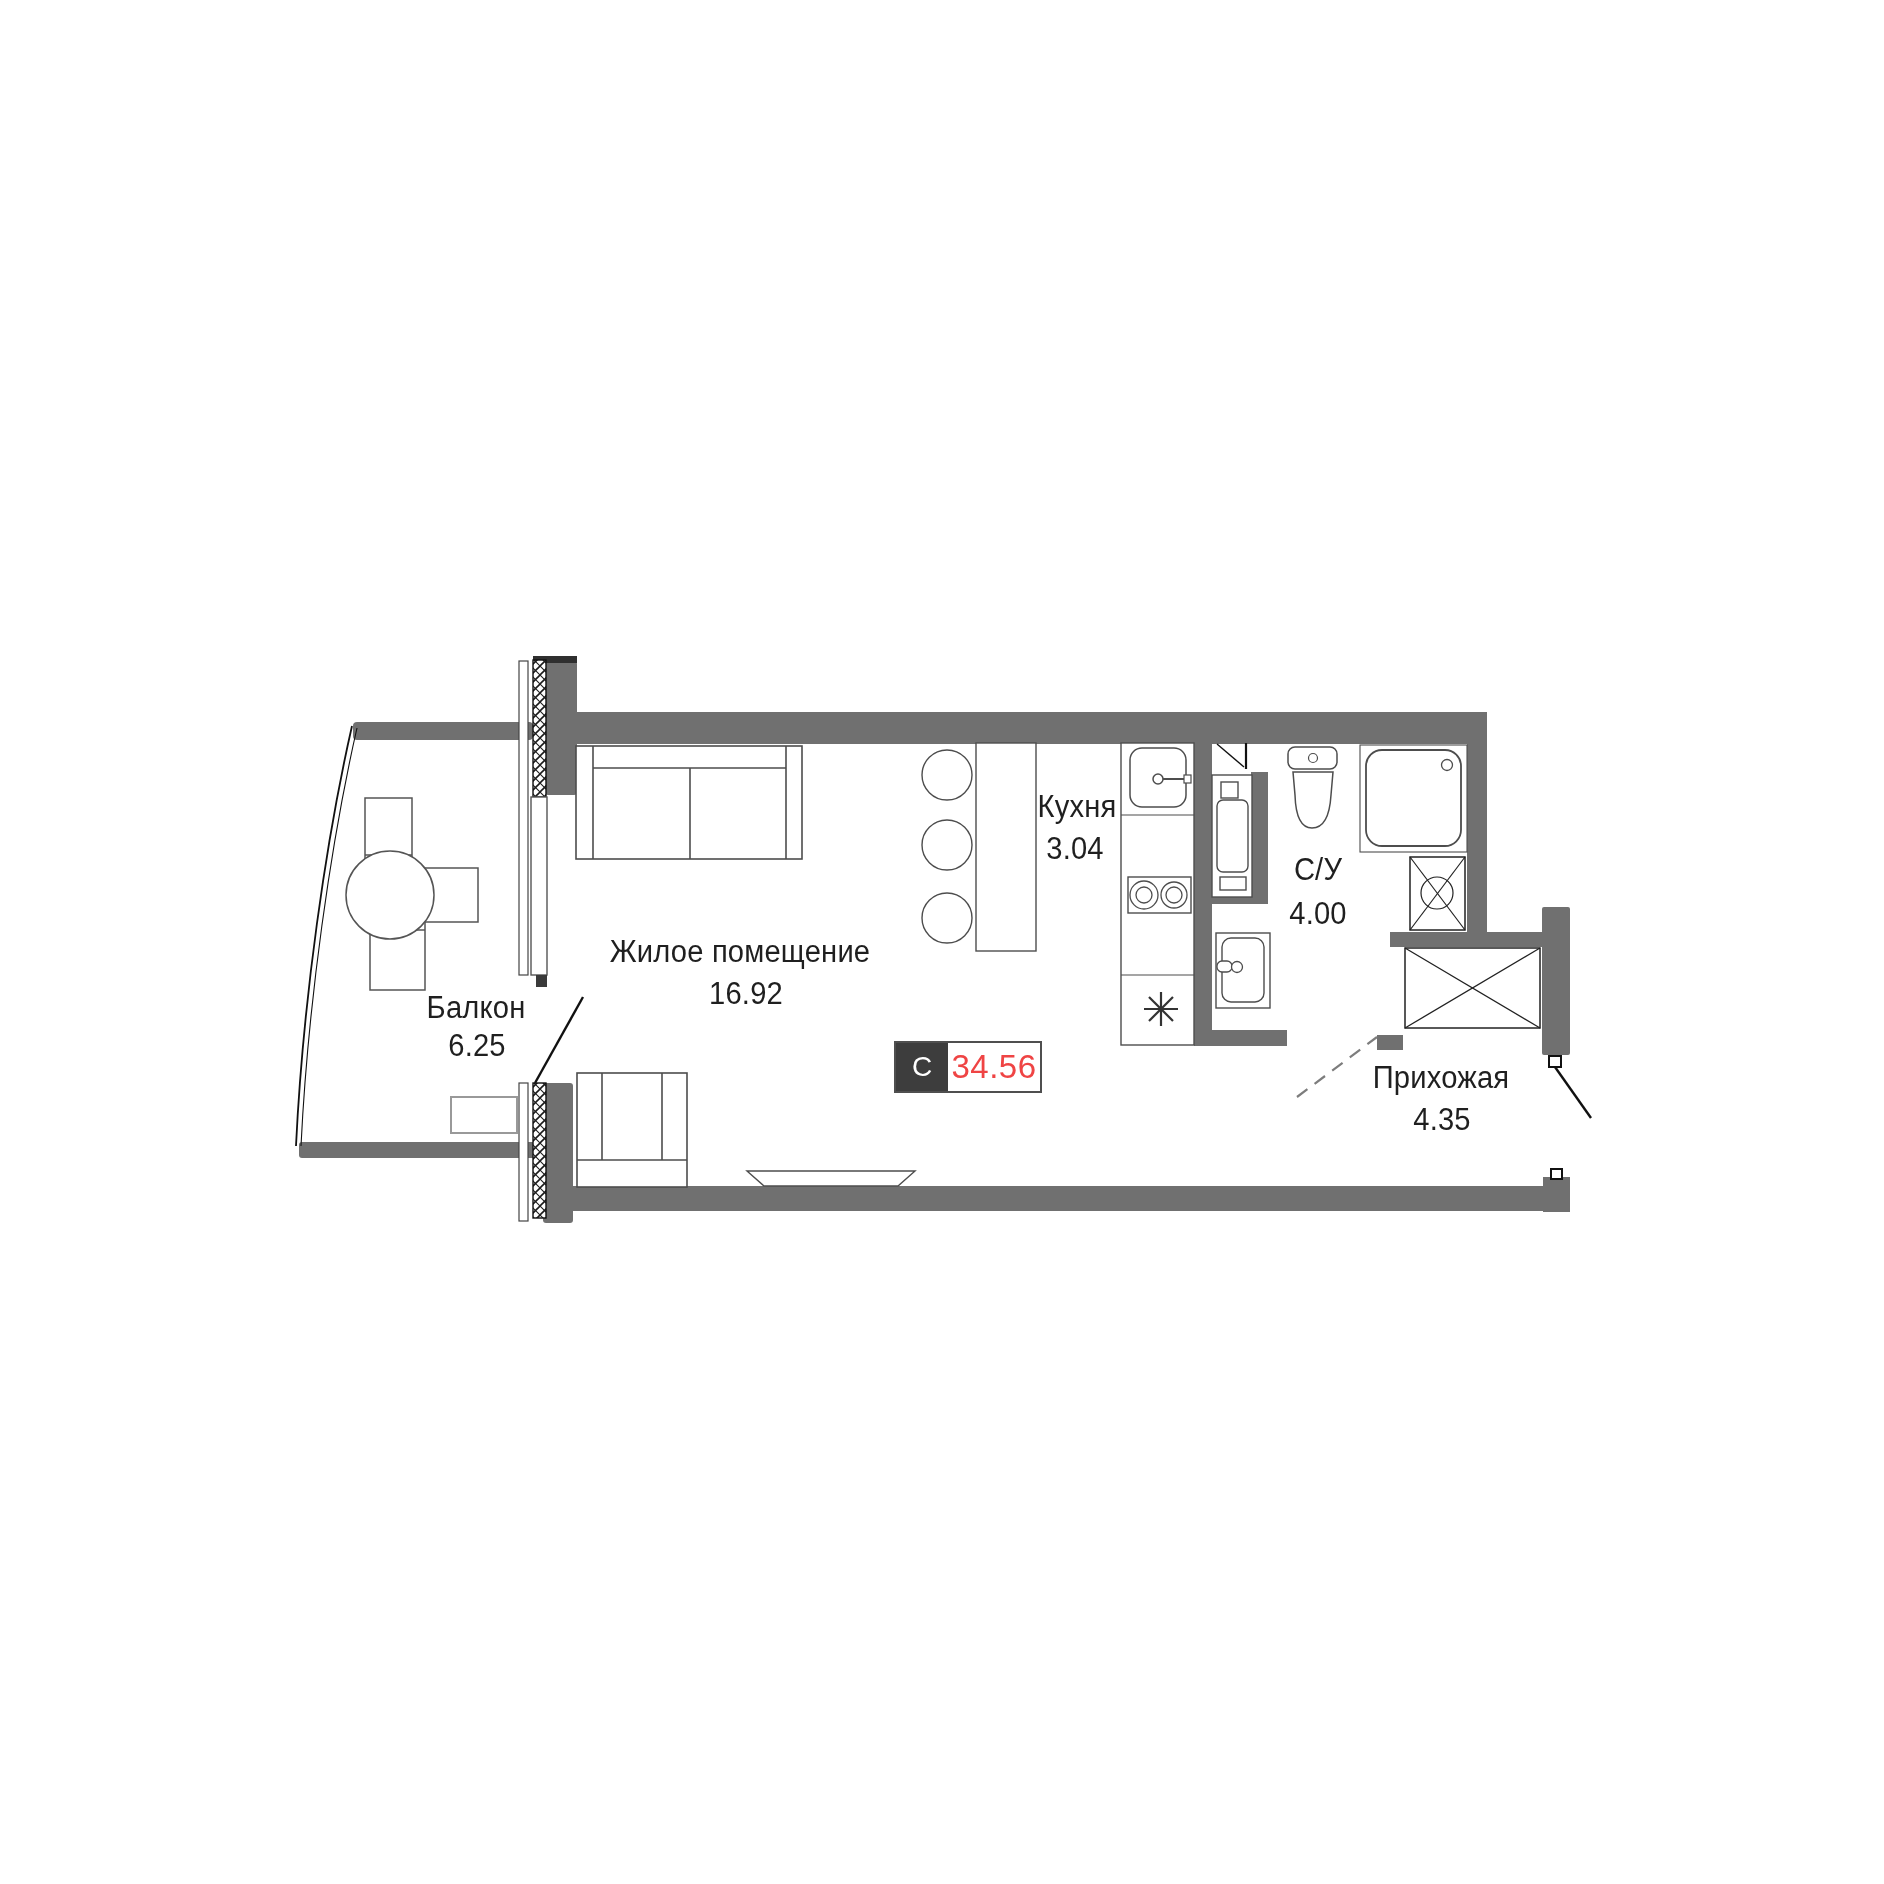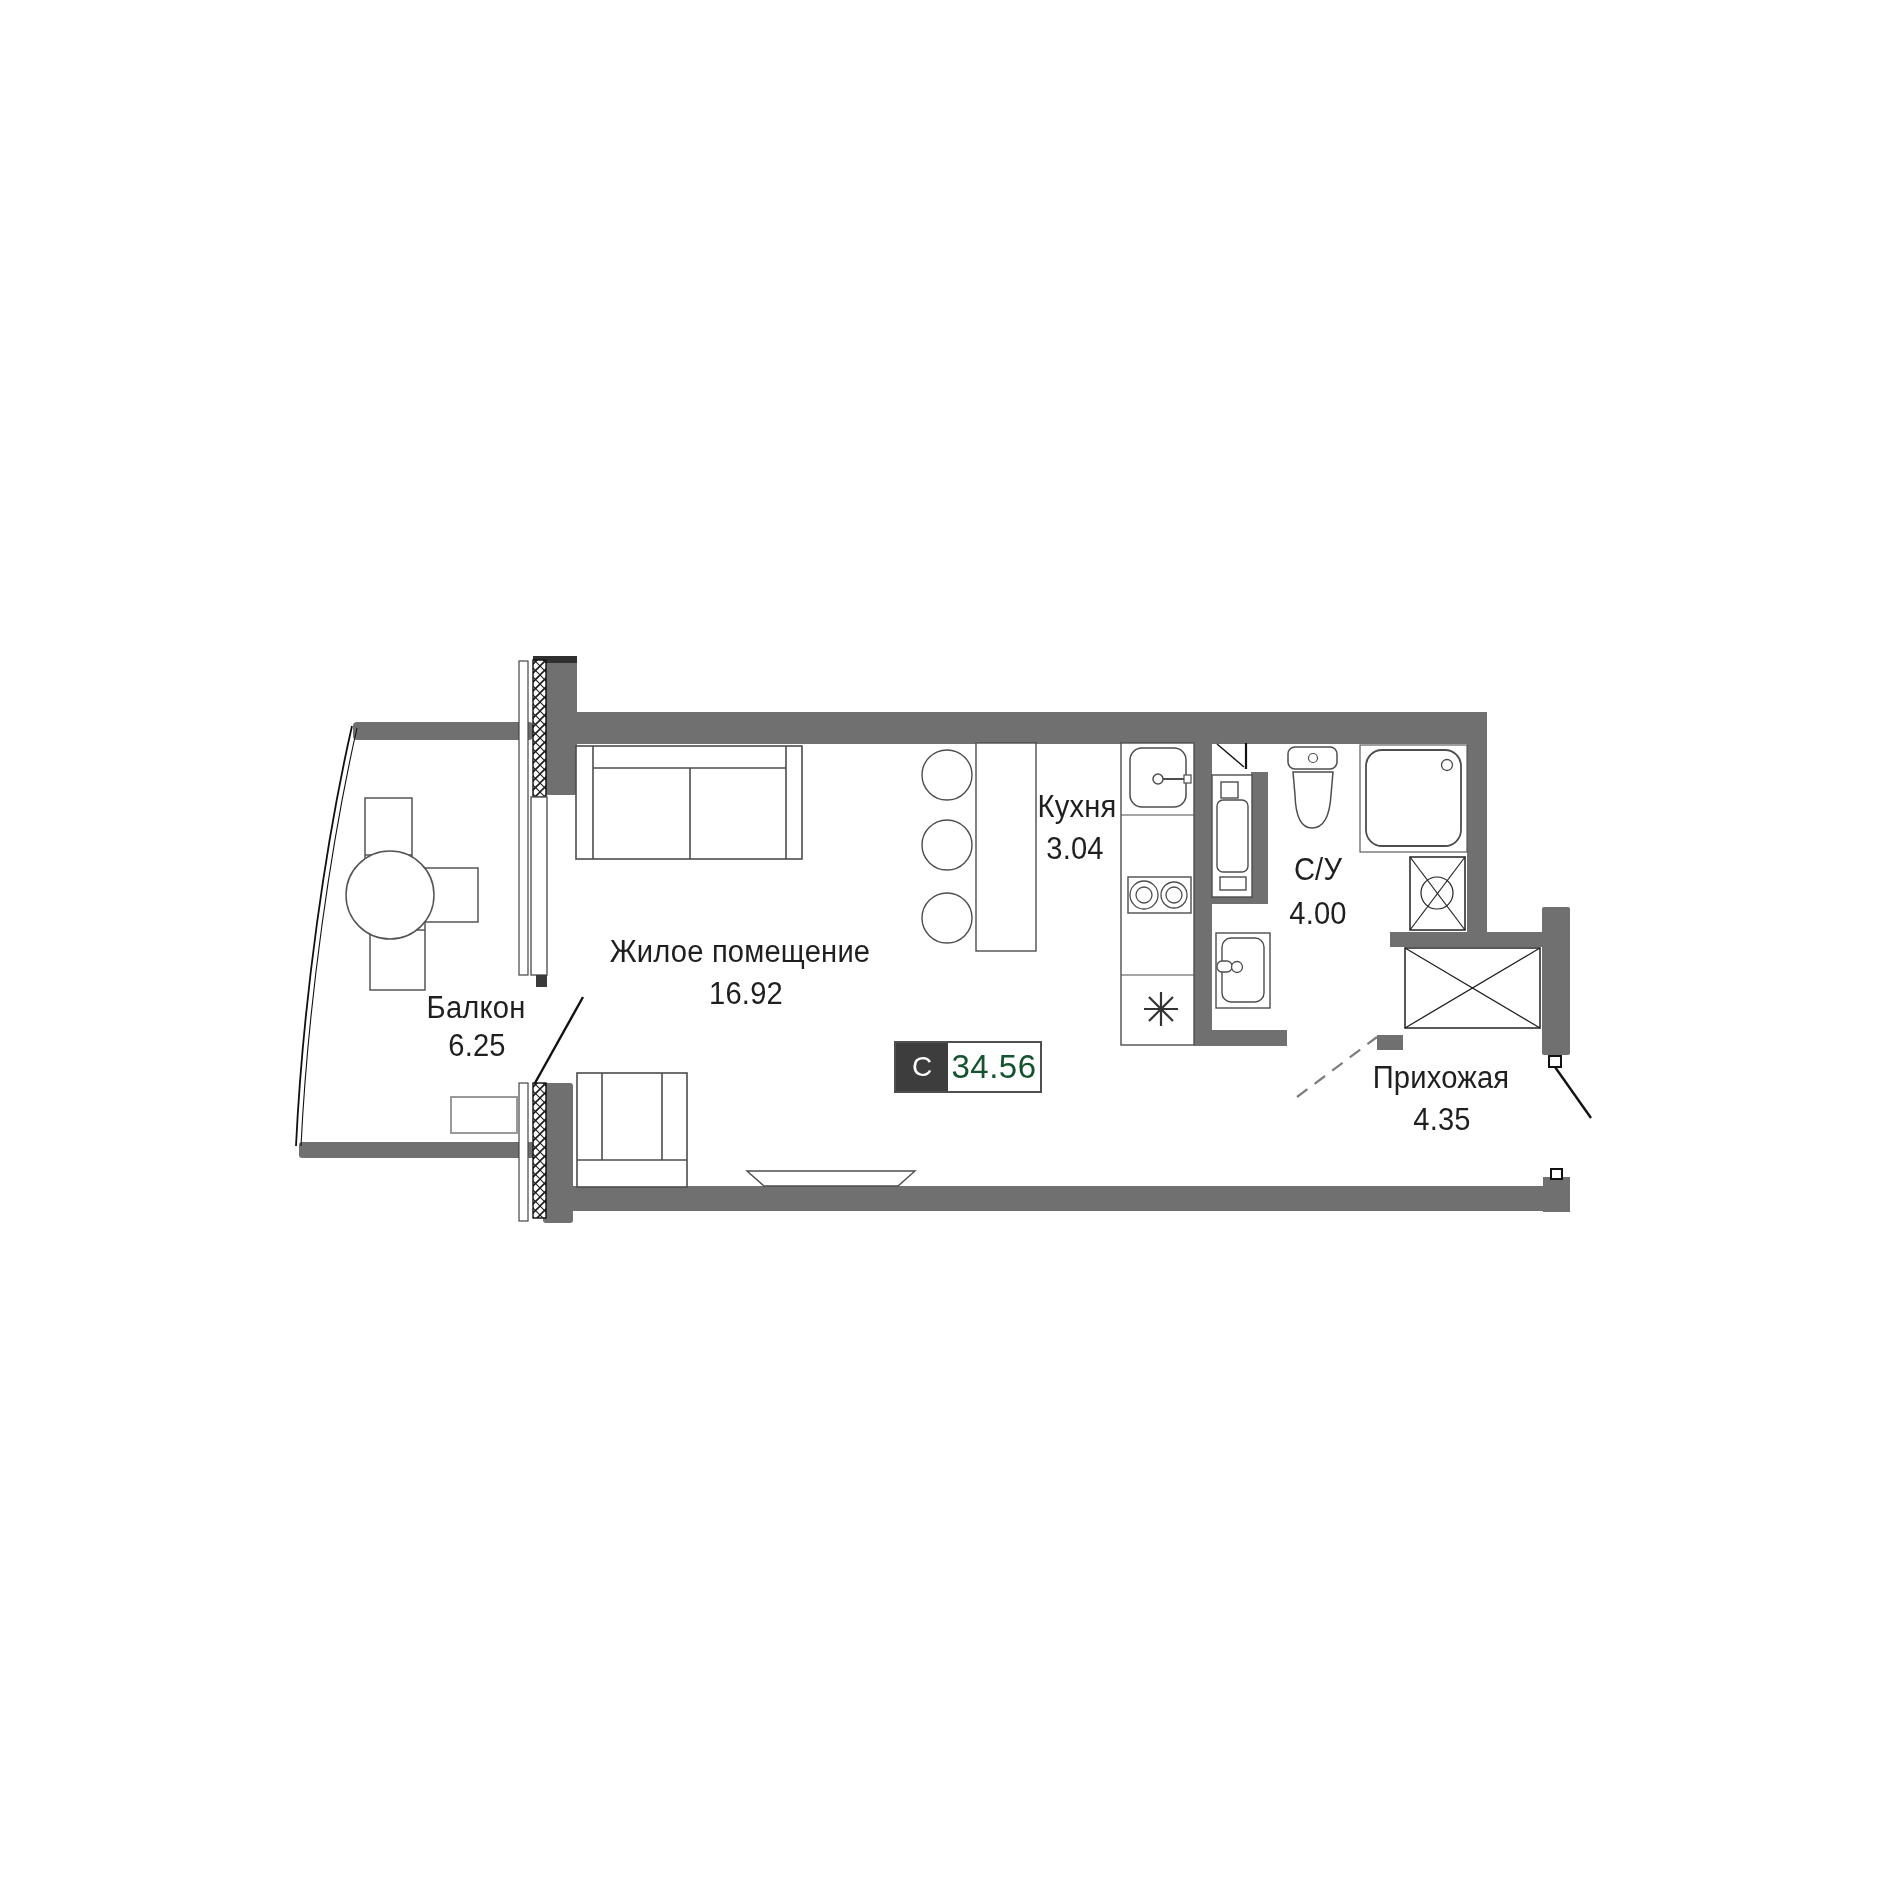--- a/index.html
+++ b/index.html
@@ -33,21 +33,21 @@
   .badge .letter{
     width:52px;flex:none;
     background:#3d3d3d;
     color:#ffffff;
     display:flex;align-items:center;justify-content:center;
     font-size:28px;
   }
   .badge .value{
     flex:1;
     display:flex;align-items:center;justify-content:center;
-    color:#14532d;
+    color:#ef4444;
     font-size:33px;
     letter-spacing:0.5px;
   }
 </style>
 </head>
 <body>
 
 <div class="stage">
 
   <svg class="plan-svg" viewBox="0 0 1884 1884">

